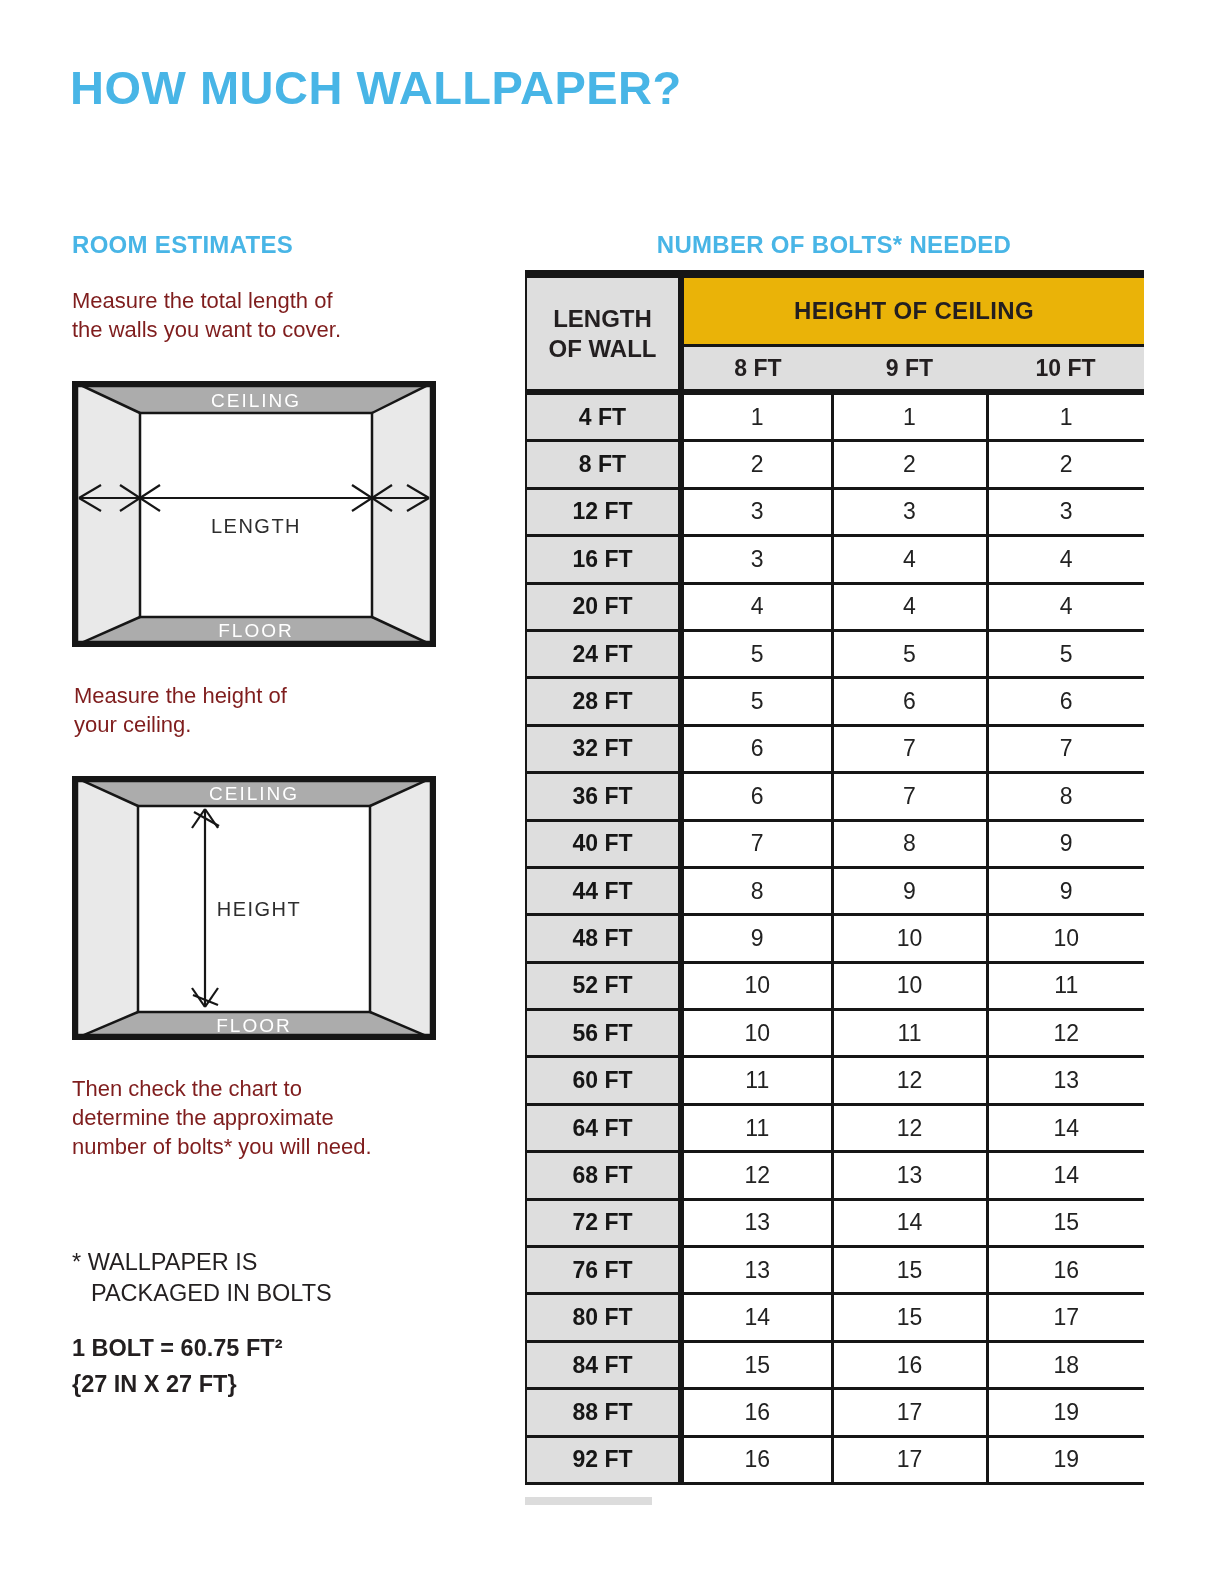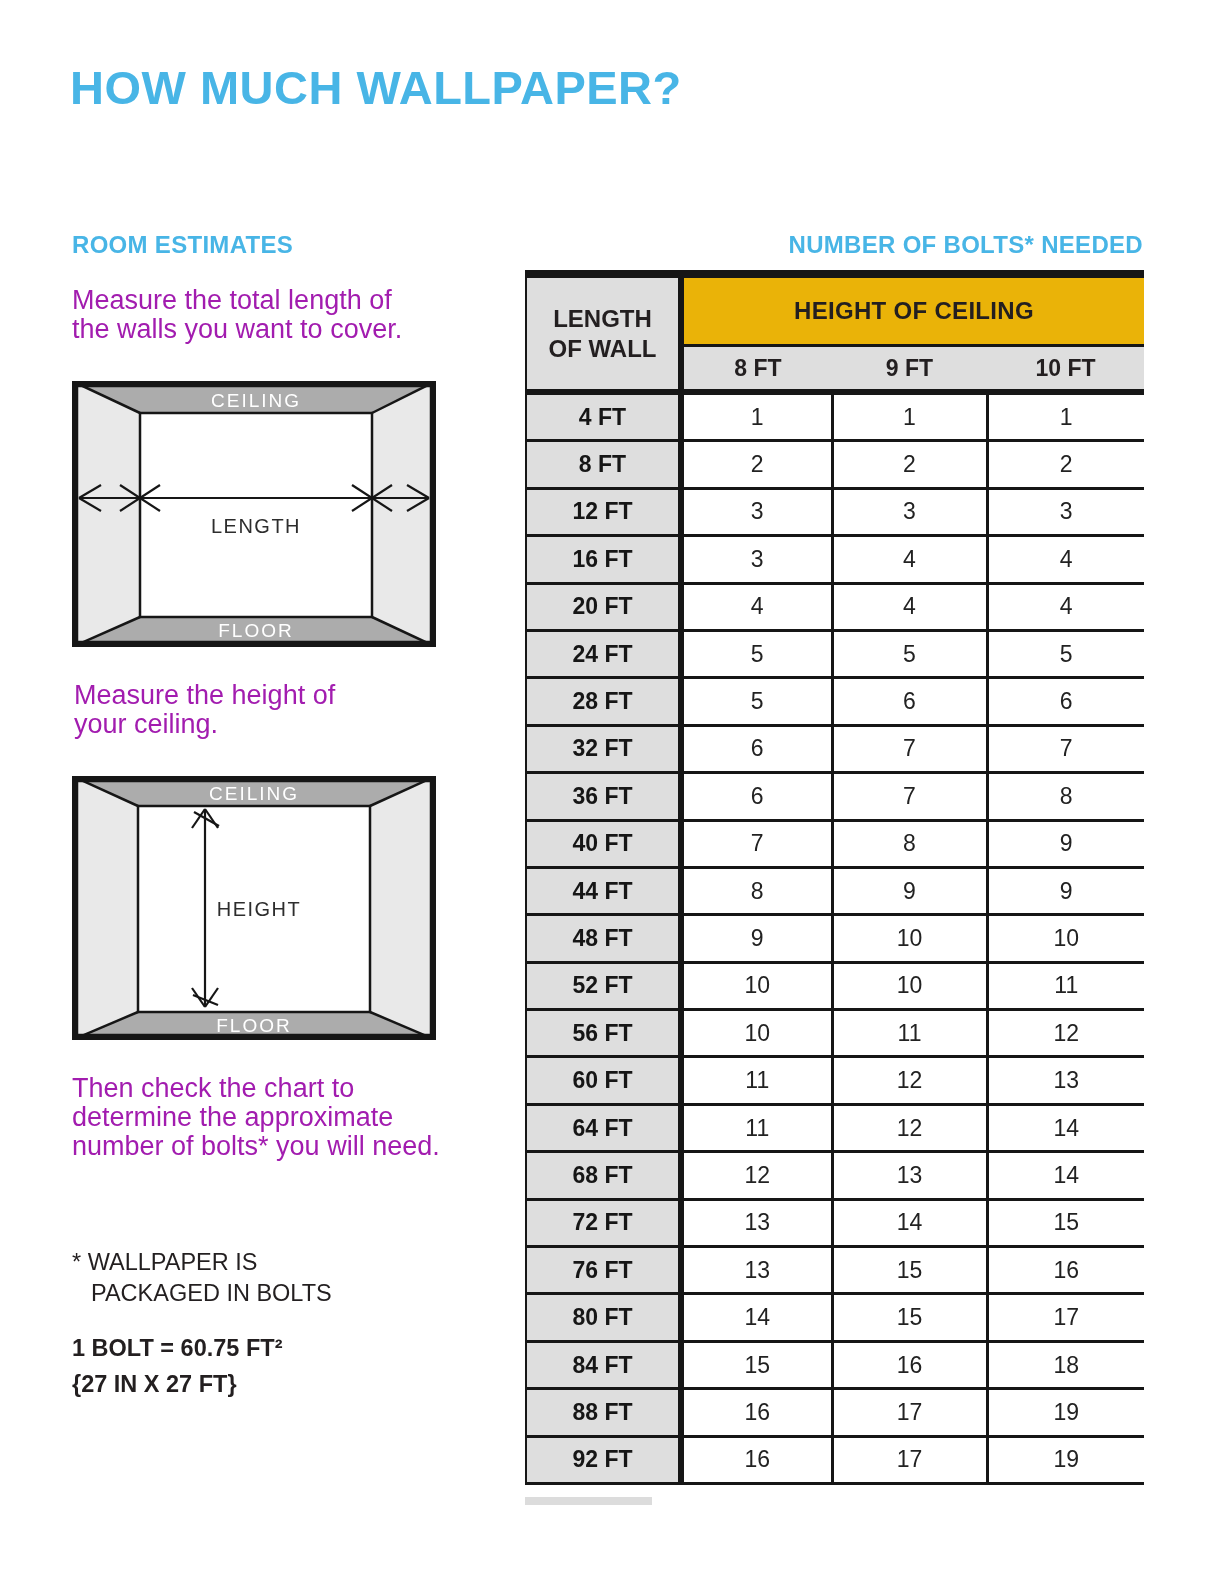--- a/index.html
+++ b/index.html
@@ -13,24 +13,24 @@
   .main-title {
     left:70px; top:60px; margin:0;
     font-size:47px; font-weight:bold; color:#48b5e6; letter-spacing:0.5px;
     white-space:nowrap;
   }
   .sec-head {
     margin:0; font-size:24px; font-weight:bold; color:#48b5e6;
     letter-spacing:0.3px; white-space:nowrap;
   }
   #room-head { left:72px; top:231px; }
-  #table-head { left:525px; top:231px; width:618px; text-align:right; }
-
-  
-  .body-text { margin:0; font-size:27px; line-height:29px; color:#a21caf; }
+  #table-head { left:525px; top:231px; width:618px; text-align:center; }
+
+  
+  .body-text { margin:0; font-size:22px; line-height:29px; color:#7f1d1d; }
   #step1 { left:72px; top:286px; }
   #step2 { left:74px; top:681px; }
   #step3 { left:72px; top:1074px; }
 
   
   #diag1 { left:72px; top:381px; }
   #diag2 { left:72px; top:776px; }
   .diag-label-light { fill:#ffffff; font-size:19px; letter-spacing:2px; }
   .diag-label-dark  { fill:#2d2d2d; font-size:20px; letter-spacing:1.5px; }
 

